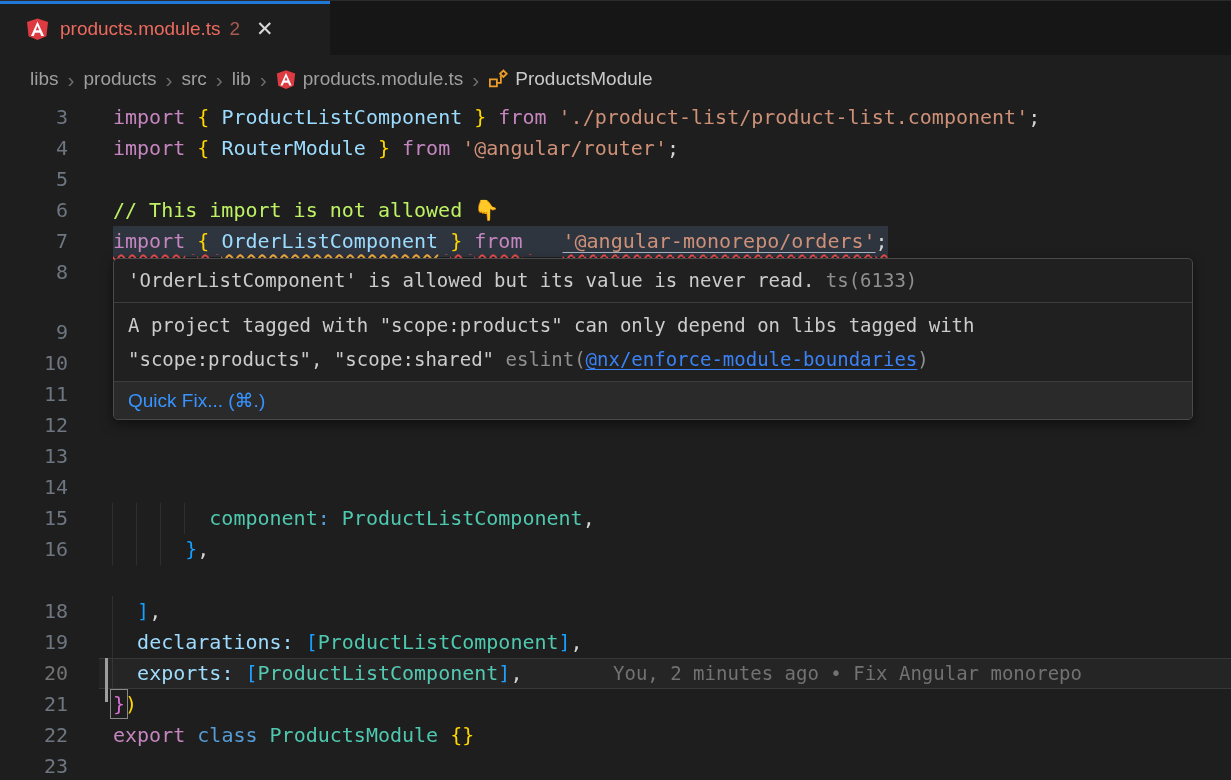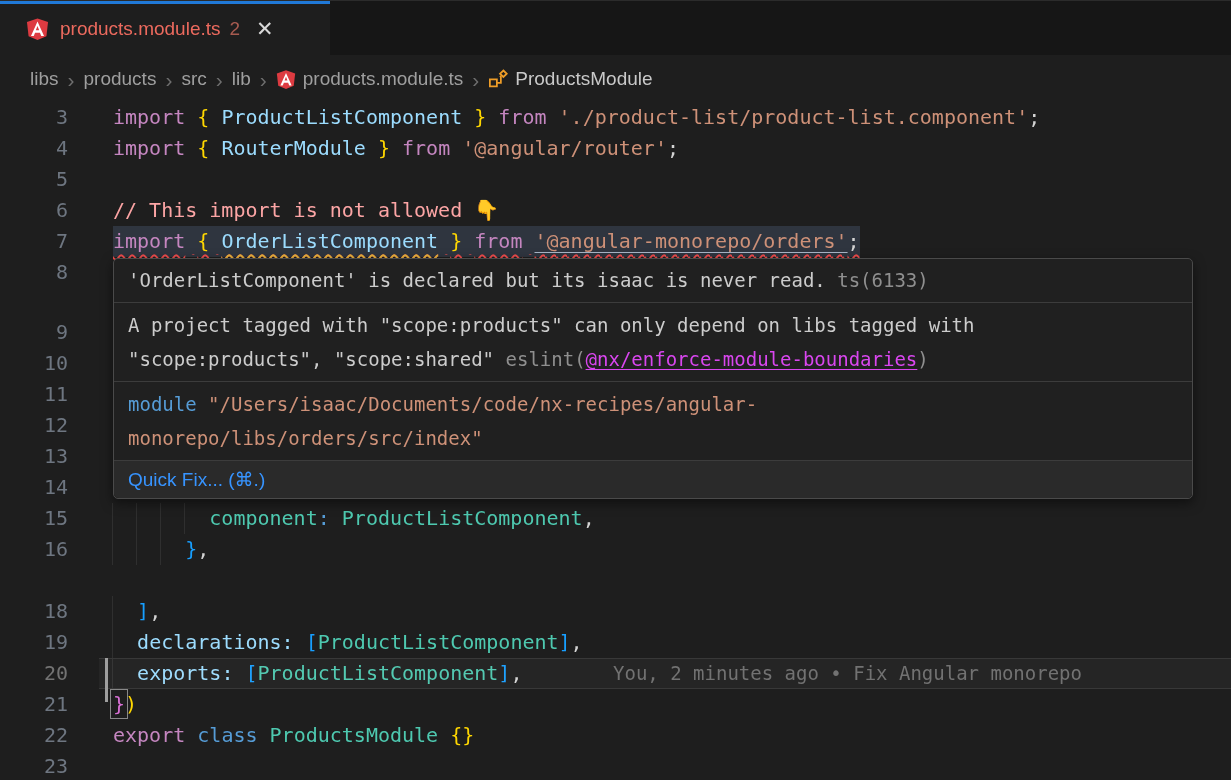--- a/index.html
+++ b/index.html
@@ -31,42 +31,42 @@
         background:rgba(255,255,255,0.035);border-top:1px solid #383838;border-bottom:1px solid #383838;
         box-sizing:border-box;pointer-events:none;}
   .ln{position:absolute;left:0;top:0;width:68px;text-align:right;color:#6e7681;cursor:pointer;}
   .code-row.cur .ln{color:#737373;}
   .code{position:absolute;left:113px;top:0;}
   .guide{position:absolute;top:0;bottom:0;width:1px;background:#2f2f2f;}
   .gitbar{position:absolute;left:105px;top:658px;width:3px;height:44px;background:#9e9e9e;}
 
   .tk.kp{color:#c586c0}.tk.kb{color:#569cd6}.tk.g{color:#ffd700}.tk.pk{color:#da70d6}
   .tk.bb{color:#179fff}.tk.id{color:#9cdcfe}.tk.ty{color:#4ec9b0}.tk.st{color:#ce9178}
-  .tk.cm{color:#fca5a5}.tk.pl{color:#d4d4d4}.tk.emo{color:#f0b429}
+  .tk.cm{color:#bef264}.tk.pl{color:#d4d4d4}.tk.emo{color:#f0b429}
   .errline{background:rgba(99,125,165,0.25);
      text-decoration-line:underline;text-decoration-style:wavy;text-decoration-color:#f14c4c;
      text-decoration-thickness:2px;text-underline-offset:6px;text-decoration-skip-ink:none;}
   .warnwave{text-decoration-line:underline;text-decoration-style:wavy;text-decoration-color:#e8b63b;
      text-decoration-thickness:2px;text-underline-offset:6px;text-decoration-skip-ink:none;}
   .linku{text-decoration-line:underline;text-decoration-style:solid;text-decoration-color:#a8b6c7;
-     text-decoration-thickness:1px;text-underline-offset:4px;}
+     text-decoration-thickness:1px;text-underline-offset:4px;margin-left:28px;}
   .match{outline:1px solid #888;outline-offset:2px;}
   .blame{position:absolute;left:613px;top:0;color:#6d6d6d;font-size:19px;}
 
   
   .hover{position:absolute;left:113px;top:258px;width:1080px;background:#202020;
          border:1px solid #4a4a4a;border-radius:5px;box-shadow:0 4px 12px rgba(0,0,0,.5);
          z-index:10;font-family:"DejaVu Sans Mono",monospace;font-size:19px;line-height:34px;
          color:#cccccc;box-sizing:border-box;}
   .h-row{padding:5px 14px;border-top:1px solid #3c3c3c;white-space:normal;}
   .h-row:first-child{border-top:none;line-height:33px;}
   .h-row .wrapbox{display:inline-block;max-width:1040px;overflow-wrap:break-word;}
   .h-row.narrow .wrapbox{max-width:634px;}
   .hw{color:#cccccc}.hdim{color:#8f8f8f}.hkb{color:#569cd6}.hst{color:#ce9178}
-  .hlink{color:#d946ef;text-decoration:underline;text-underline-offset:3px;cursor:pointer;}
+  .hlink{color:#3b82f6;text-decoration:underline;text-underline-offset:3px;cursor:pointer;}
   .h-status{background:#2a2a2a;border-top:1px solid #3c3c3c;border-radius:0 0 5px 5px;
             font-family:"Liberation Sans",sans-serif;font-size:19px;line-height:33px;
             padding:2px 14px;display:flex;gap:36px;}
   .h-action{color:#3794ff;cursor:pointer;}
 </style>
 </head>
 <body>
 
 <div class="code-layer">
     <div class="code-row" style="top: 102px;"><span class="ln">3</span><span class="code"><span class="tk kp">import</span><span class="tk pl"> </span><span class="tk g">{</span><span class="tk pl"> </span><span class="tk id">ProductListComponent</span><span class="tk pl"> </span><span class="tk g">}</span><span class="tk pl"> </span><span class="tk kp">from</span><span class="tk pl"> </span><span class="tk st">'./product-list/product-list.component'</span><span class="tk pl">;</span></span></div>
@@ -141,20 +141,19 @@
           <path d="M1.5 8.2 h5.6 v5.6 H1.5 Z"></path>
           <path d="M7.1 11 h3.2 V6.2 L9.6 5.4"></path>
         </svg>
       </span>
       <span>ProductsModule</span>
     </span>
   </div>
 
 <div class="hover">
   <div>
-      <div class="h-row"><span class="wrapbox"><span class="hw">'OrderListComponent' is declared but its isaac is never read.</span><span class="hdim"> ts(6133)</span></span></div>
+      <div class="h-row"><span class="wrapbox"><span class="hw">'OrderListComponent' is allowed but its value is never read.</span><span class="hdim"> ts(6133)</span></span></div>
       <div class="h-row"><span class="wrapbox"><span class="hw">A project tagged with "scope:products" can only depend on libs tagged with "scope:products", "scope:shared" </span><span class="hdim">eslint(</span><span class="hlink">@nx/enforce-module-boundaries</span><span class="hdim">)</span></span></div>
-      <div class="h-row narrow"><span class="wrapbox"><span class="hkb">module</span><span class="hw"> </span><span class="hst">"/Users/isaac/Documents/code/nx-recipes/angular-monorepo/libs/orders/src/index"</span></span></div>
     </div>
   <div class="h-status">
       <span class="h-action">Quick Fix... (⌘.)</span>
     </div>
 </div>
 
 </body></html>

